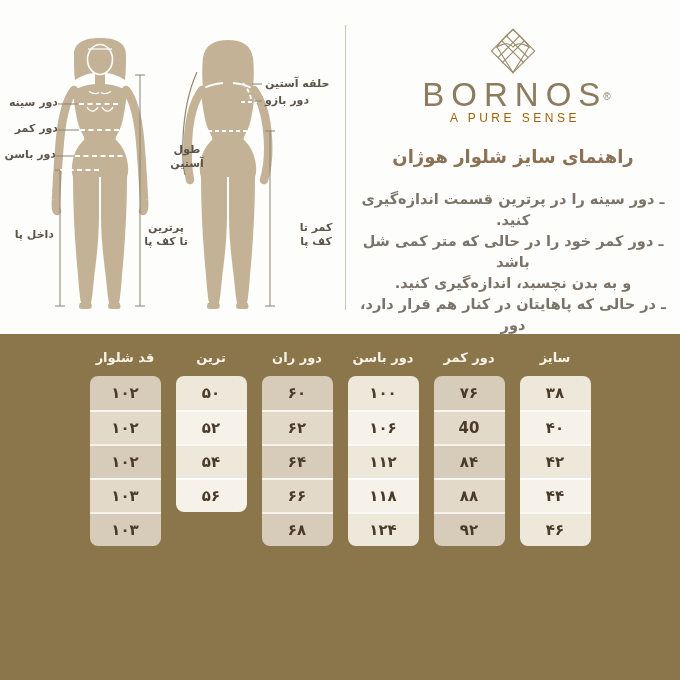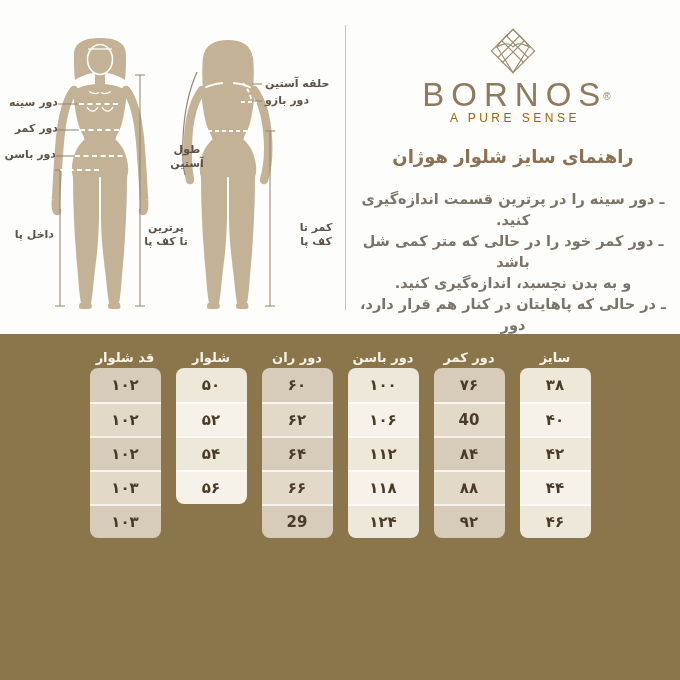--- a/index.html
+++ b/index.html
@@ -40,21 +40,21 @@
     font-size:14.5px;font-weight:bold;color:#7c7368;line-height:21px;
   }
   
   .bottom{position:absolute;left:0;top:334px;width:680px;height:346px;background:#8b764c;}
   .size-table{
     direction:rtl;display:flex;justify-content:center;gap:15px;padding-top:14px;
   }
   .size-col{width:71px;}
   .col-header{
     height:20px;line-height:20px;text-align:center;color:#f7f2e7;
-    font-size:13px;font-weight:bold;white-space:nowrap;
+    font-size:13px;font-weight:bold;margin-bottom:8px;white-space:nowrap;
   }
   .stack{border-radius:8px;overflow:hidden;}
   .cell{
     height:34px;line-height:34px;text-align:center;
     font-size:15px;font-weight:bold;color:#4a3b29;
   }
   .cell + .cell{border-top:2px solid rgba(255,255,255,0.75);height:32px;line-height:32px;}
   .tone-dark  .cell:nth-child(odd){background:#d7ccba;}
   .tone-dark  .cell:nth-child(even){background:#e2d9c8;}
   .tone-light .cell:nth-child(odd){background:#eee8db;}
@@ -241,26 +241,26 @@
         </div>
       </div>
 
       <div class="size-col">
         <div class="col-header">دور ران</div>
         <div class="stack tone-dark">
           <div class="cell">۶۰</div>
           <div class="cell">۶۲</div>
           <div class="cell">۶۴</div>
           <div class="cell">۶۶</div>
-          <div class="cell">29</div>
-        </div>
-      </div>
-
-      <div class="size-col">
-        <div class="col-header">شلوار</div>
+          <div class="cell">۶۸</div>
+        </div>
+      </div>
+
+      <div class="size-col">
+        <div class="col-header">ترین</div>
         <div class="stack tone-light">
           <div class="cell">۵۰</div>
           <div class="cell">۵۲</div>
           <div class="cell">۵۴</div>
           <div class="cell">۵۶</div>
         </div>
       </div>
 
       <div class="size-col">
         <div class="col-header">قد شلوار</div>

